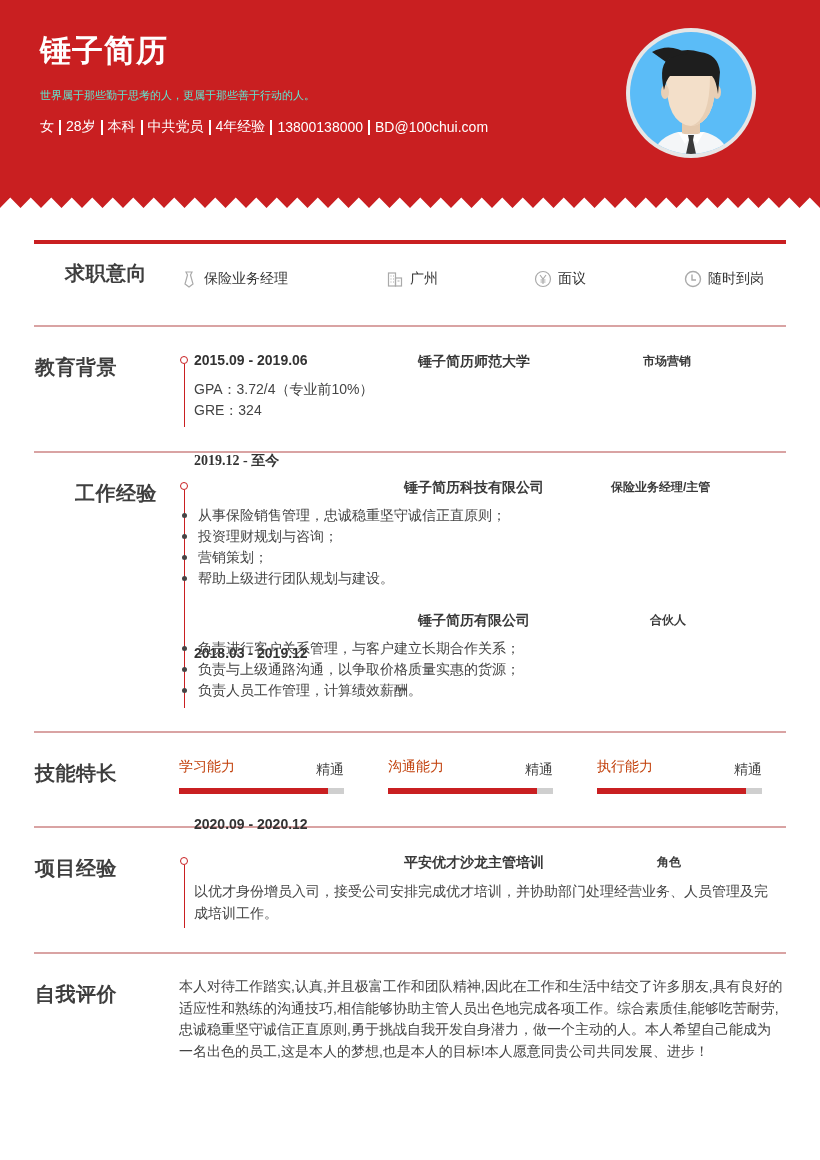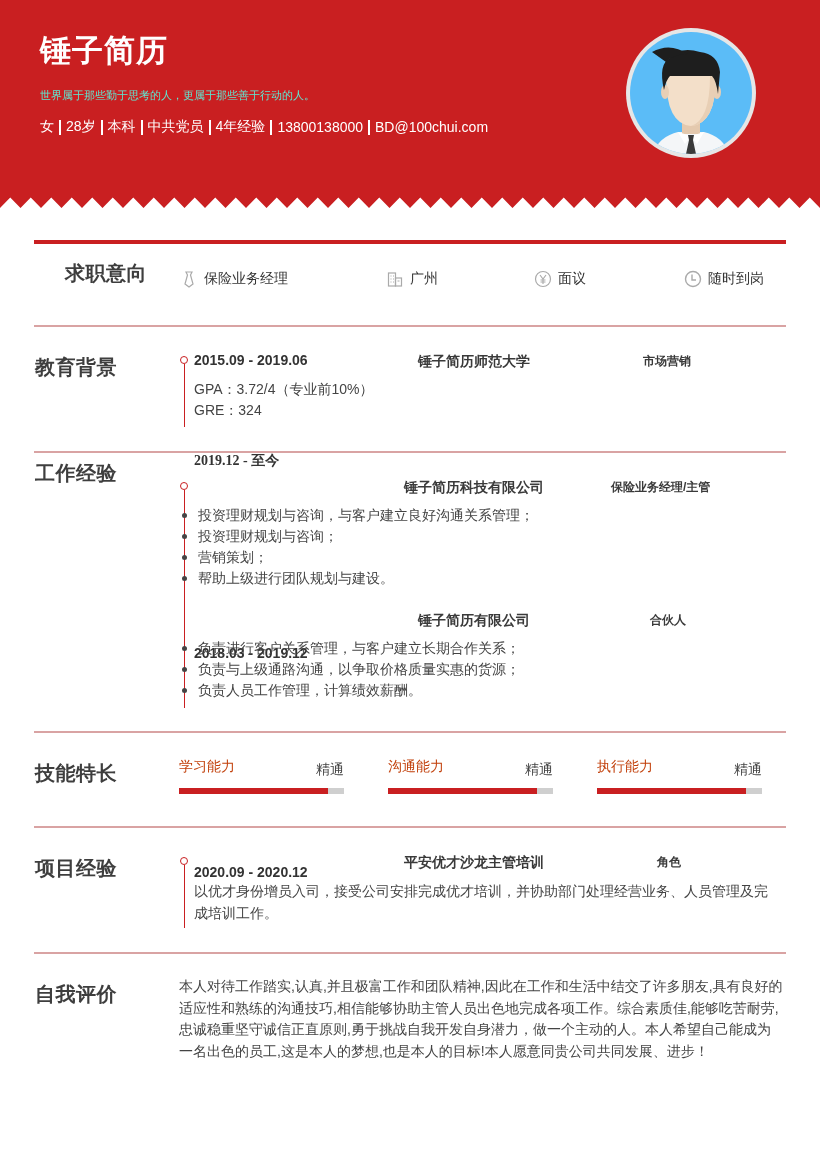--- a/index.html
+++ b/index.html
@@ -129,29 +129,29 @@
 <div class="sec-title" style="top:354px;">教育背景</div>
 <div class="tl-dot" style="top:356px;"></div>
 <div class="tl-line" style="top:364px; height:63px;"></div>
 <div class="row-date" style="top:352px;">2015.09 - 2019.06</div>
 <div class="row-mid" style="top:353px; left:418px;">锤子简历师范大学</div>
 <div class="row-right" style="top:353px; left:643px;">市场营销</div>
 <div class="plain" style="top:379px;">GPA：3.72/4（专业前10%）</div>
 <div class="plain" style="top:400px;">GRE：324</div>
 <div class="divider" style="top:451px;"></div>
 
-<div class="sec-title" style="top:460px;">工作经验</div>
+<div class="sec-title" style="top:480px;margin-left:40px;">工作经验</div>
 <div class="tl-dot" style="top:482px;"></div>
 <div class="tl-line" style="top:490px; height:218px;"></div>
 
 <div class="row-date" style="top:452px;font-family:Liberation Serif, serif;">2019.12 - 至今</div>
 <div class="row-mid" style="top:479px; left:404px;">锤子简历科技有限公司</div>
 <div class="row-right" style="top:479px; left:611px;">保险业务经理/主管</div>
 <ul class="bullets" style="top:505px; left:179px;">
-  <li>投资理财规划与咨询，与客户建立良好沟通关系管理；</li>
+  <li>从事保险销售管理，忠诚稳重坚守诚信正直原则；</li>
   <li>投资理财规划与咨询；</li>
   <li>营销策划；</li>
   <li>帮助上级进行团队规划与建设。</li>
 </ul>
 
 <div class="row-date" style="top:601px;margin-top:44px;">2018.03 - 2019.12</div>
 <div class="row-mid" style="top:612px; left:418px;">锤子简历有限公司</div>
 <div class="row-right" style="top:612px; left:650px;">合伙人</div>
 <ul class="bullets" style="top:638px; left:179px;">
   <li>负责进行客户关系管理，与客户建立长期合作关系；</li>
@@ -180,20 +180,20 @@
   <span class="lvl">精通</span>
   <div class="bar">
       <div class="fill" style="width:90%;"></div>
     </div>
 </div>
 <div class="divider" style="top:826px;"></div>
 
 <div class="sec-title" style="top:855px;">项目经验</div>
 <div class="tl-dot" style="top:857px;"></div>
 <div class="tl-line" style="top:865px; height:63px;"></div>
-<div class="row-date" style="top:864px;">2020.09 - 2020.12</div>
+<div class="row-date" style="top:816px;">2020.09 - 2020.12</div>
 <div class="row-mid" style="top:854px; left:404px;">平安优才沙龙主管培训</div>
 <div class="row-right" style="top:854px; left:657px;">角色</div>
 <div class="plain" style="top:880px; width:585px; line-height:22px;">以优才身份增员入司，接受公司安排完成优才培训，并协助部门处理经营业务、人员管理及完成培训工作。</div>
 <div class="divider" style="top:952px;"></div>
 
 <div class="sec-title" style="top:981px;">自我评价</div>
 <div class="para" style="top:976px;">本人对待工作踏实,认真,并且极富工作和团队精神,因此在工作和生活中结交了许多朋友,具有良好的适应性和熟练的沟通技巧,相信能够协助主管人员出色地完成各项工作。综合素质佳,能够吃苦耐劳,忠诚稳重坚守诚信正直原则,勇于挑战自我开发自身潜力，做一个主动的人。本人希望自己能成为一名出色的员工,这是本人的梦想,也是本人的目标!本人愿意同贵公司共同发展、进步！</div>
 
 </body></html>

